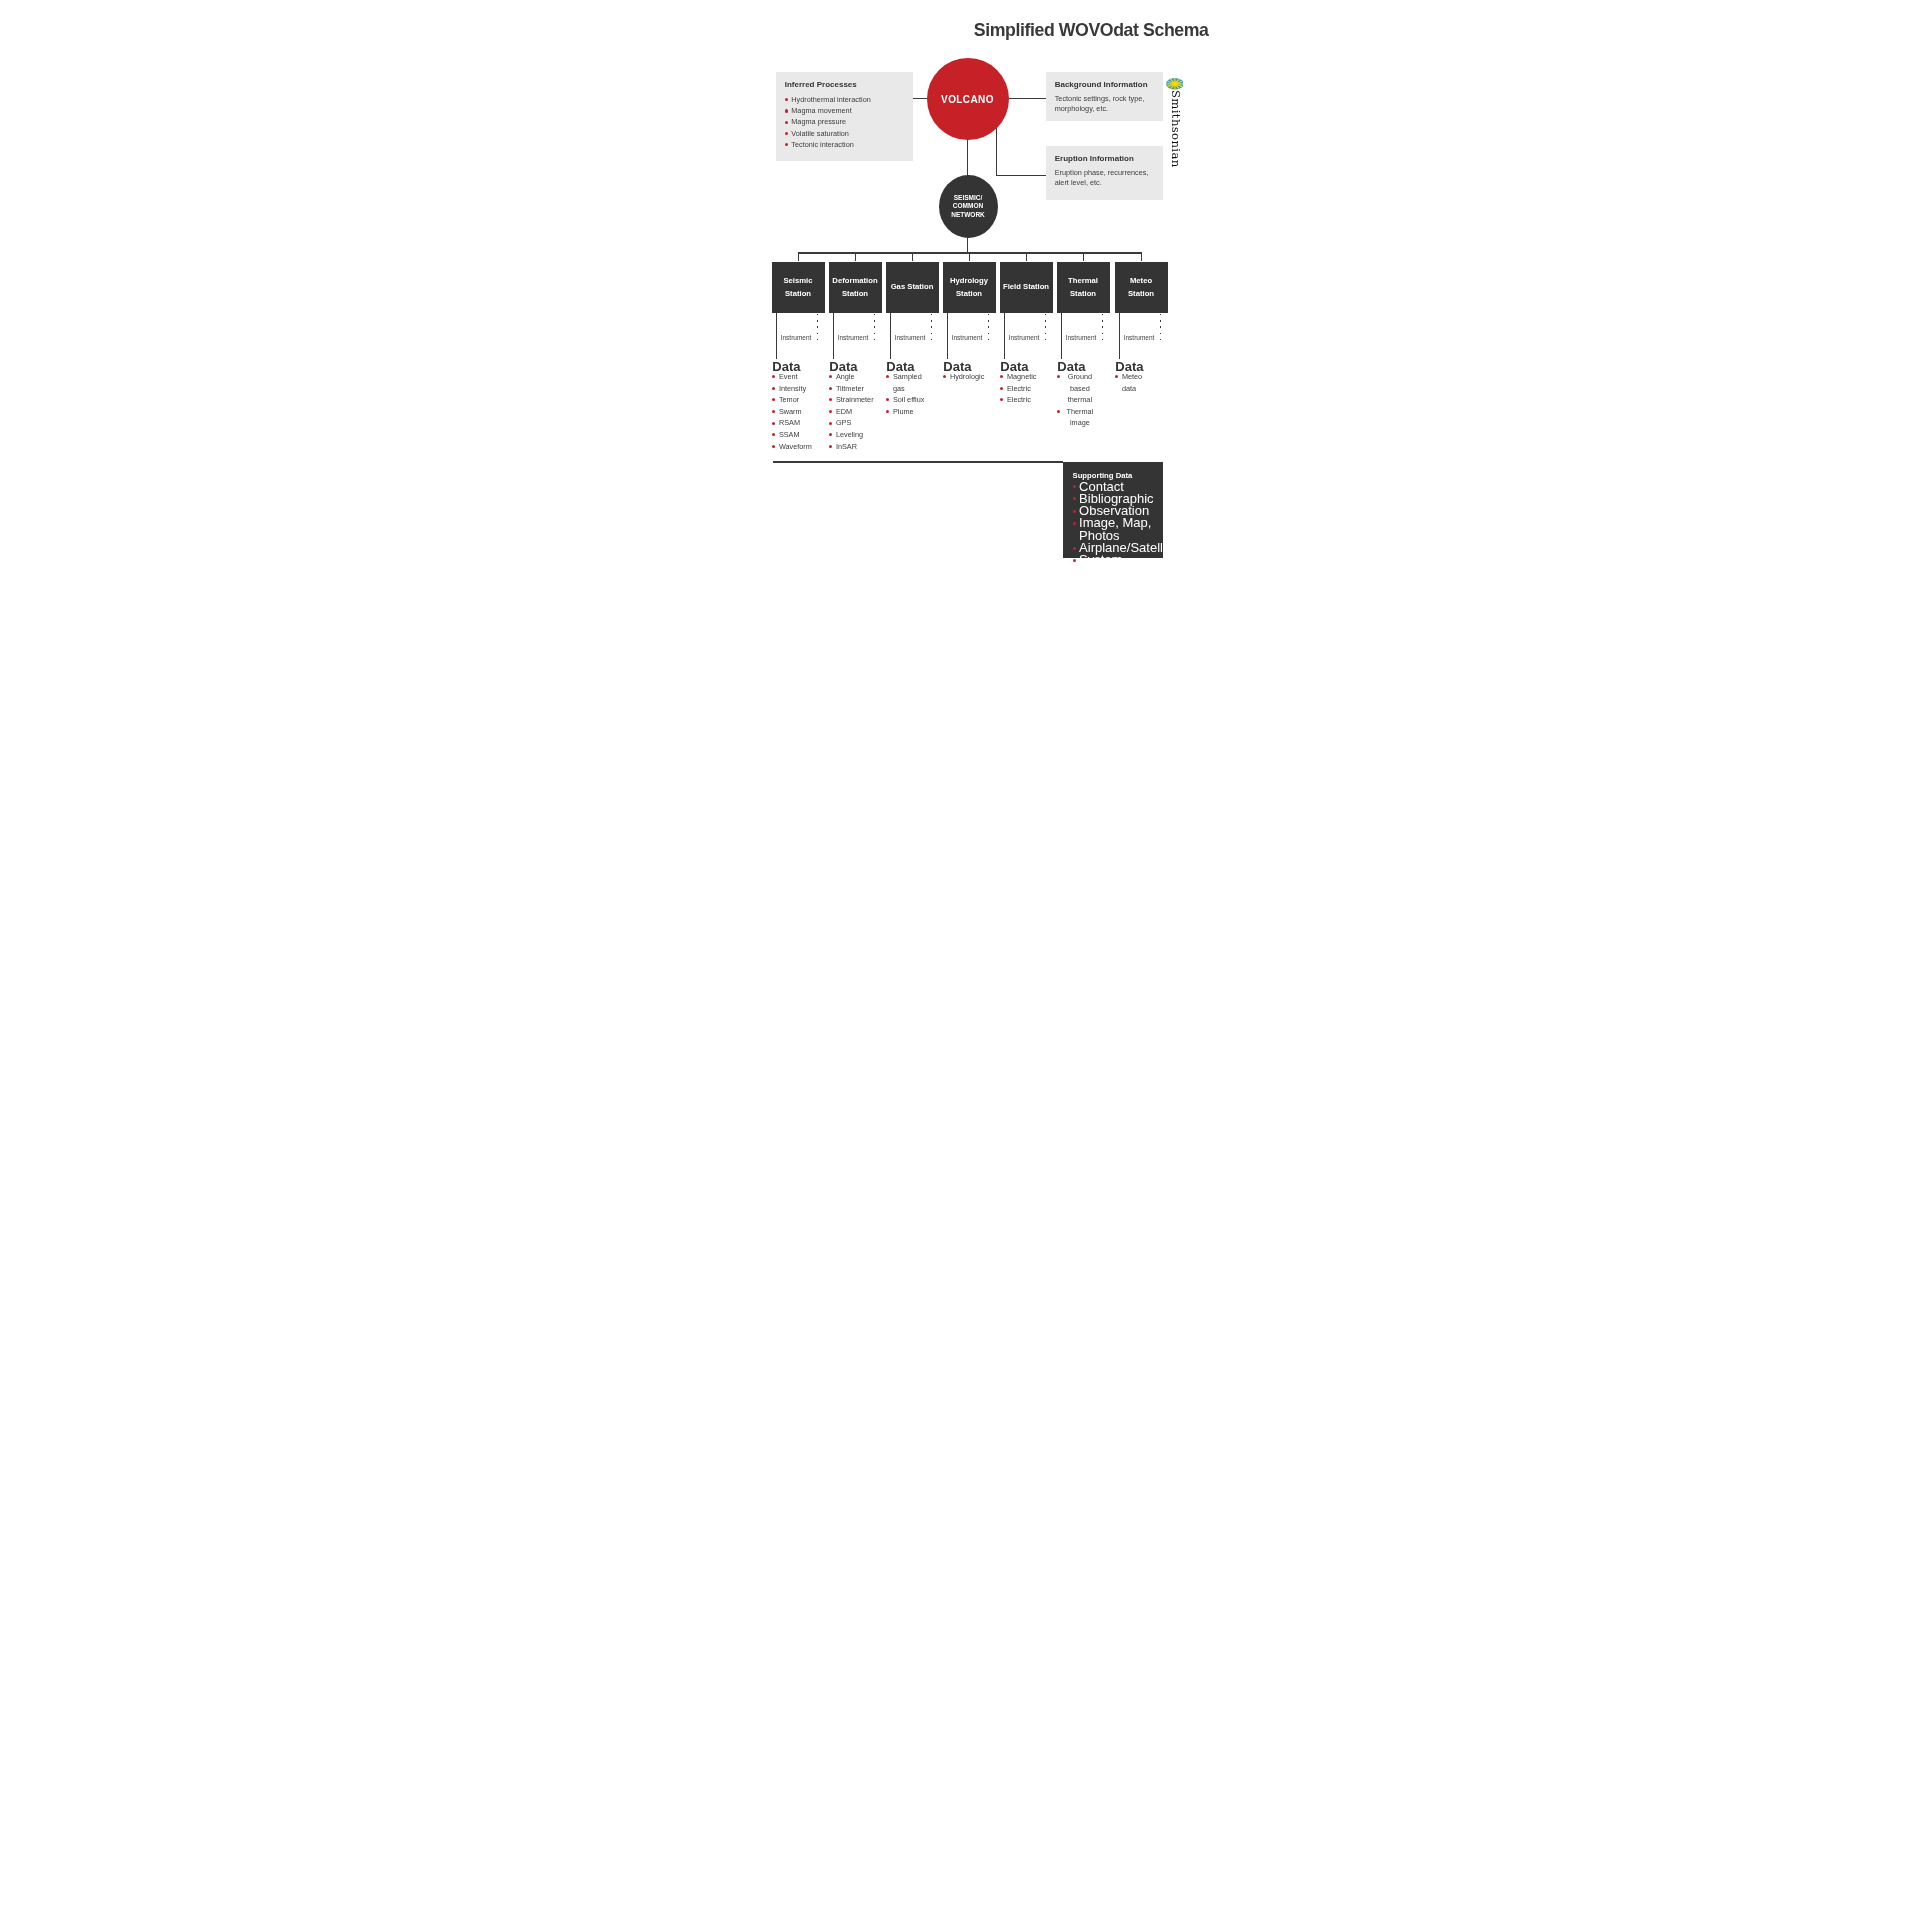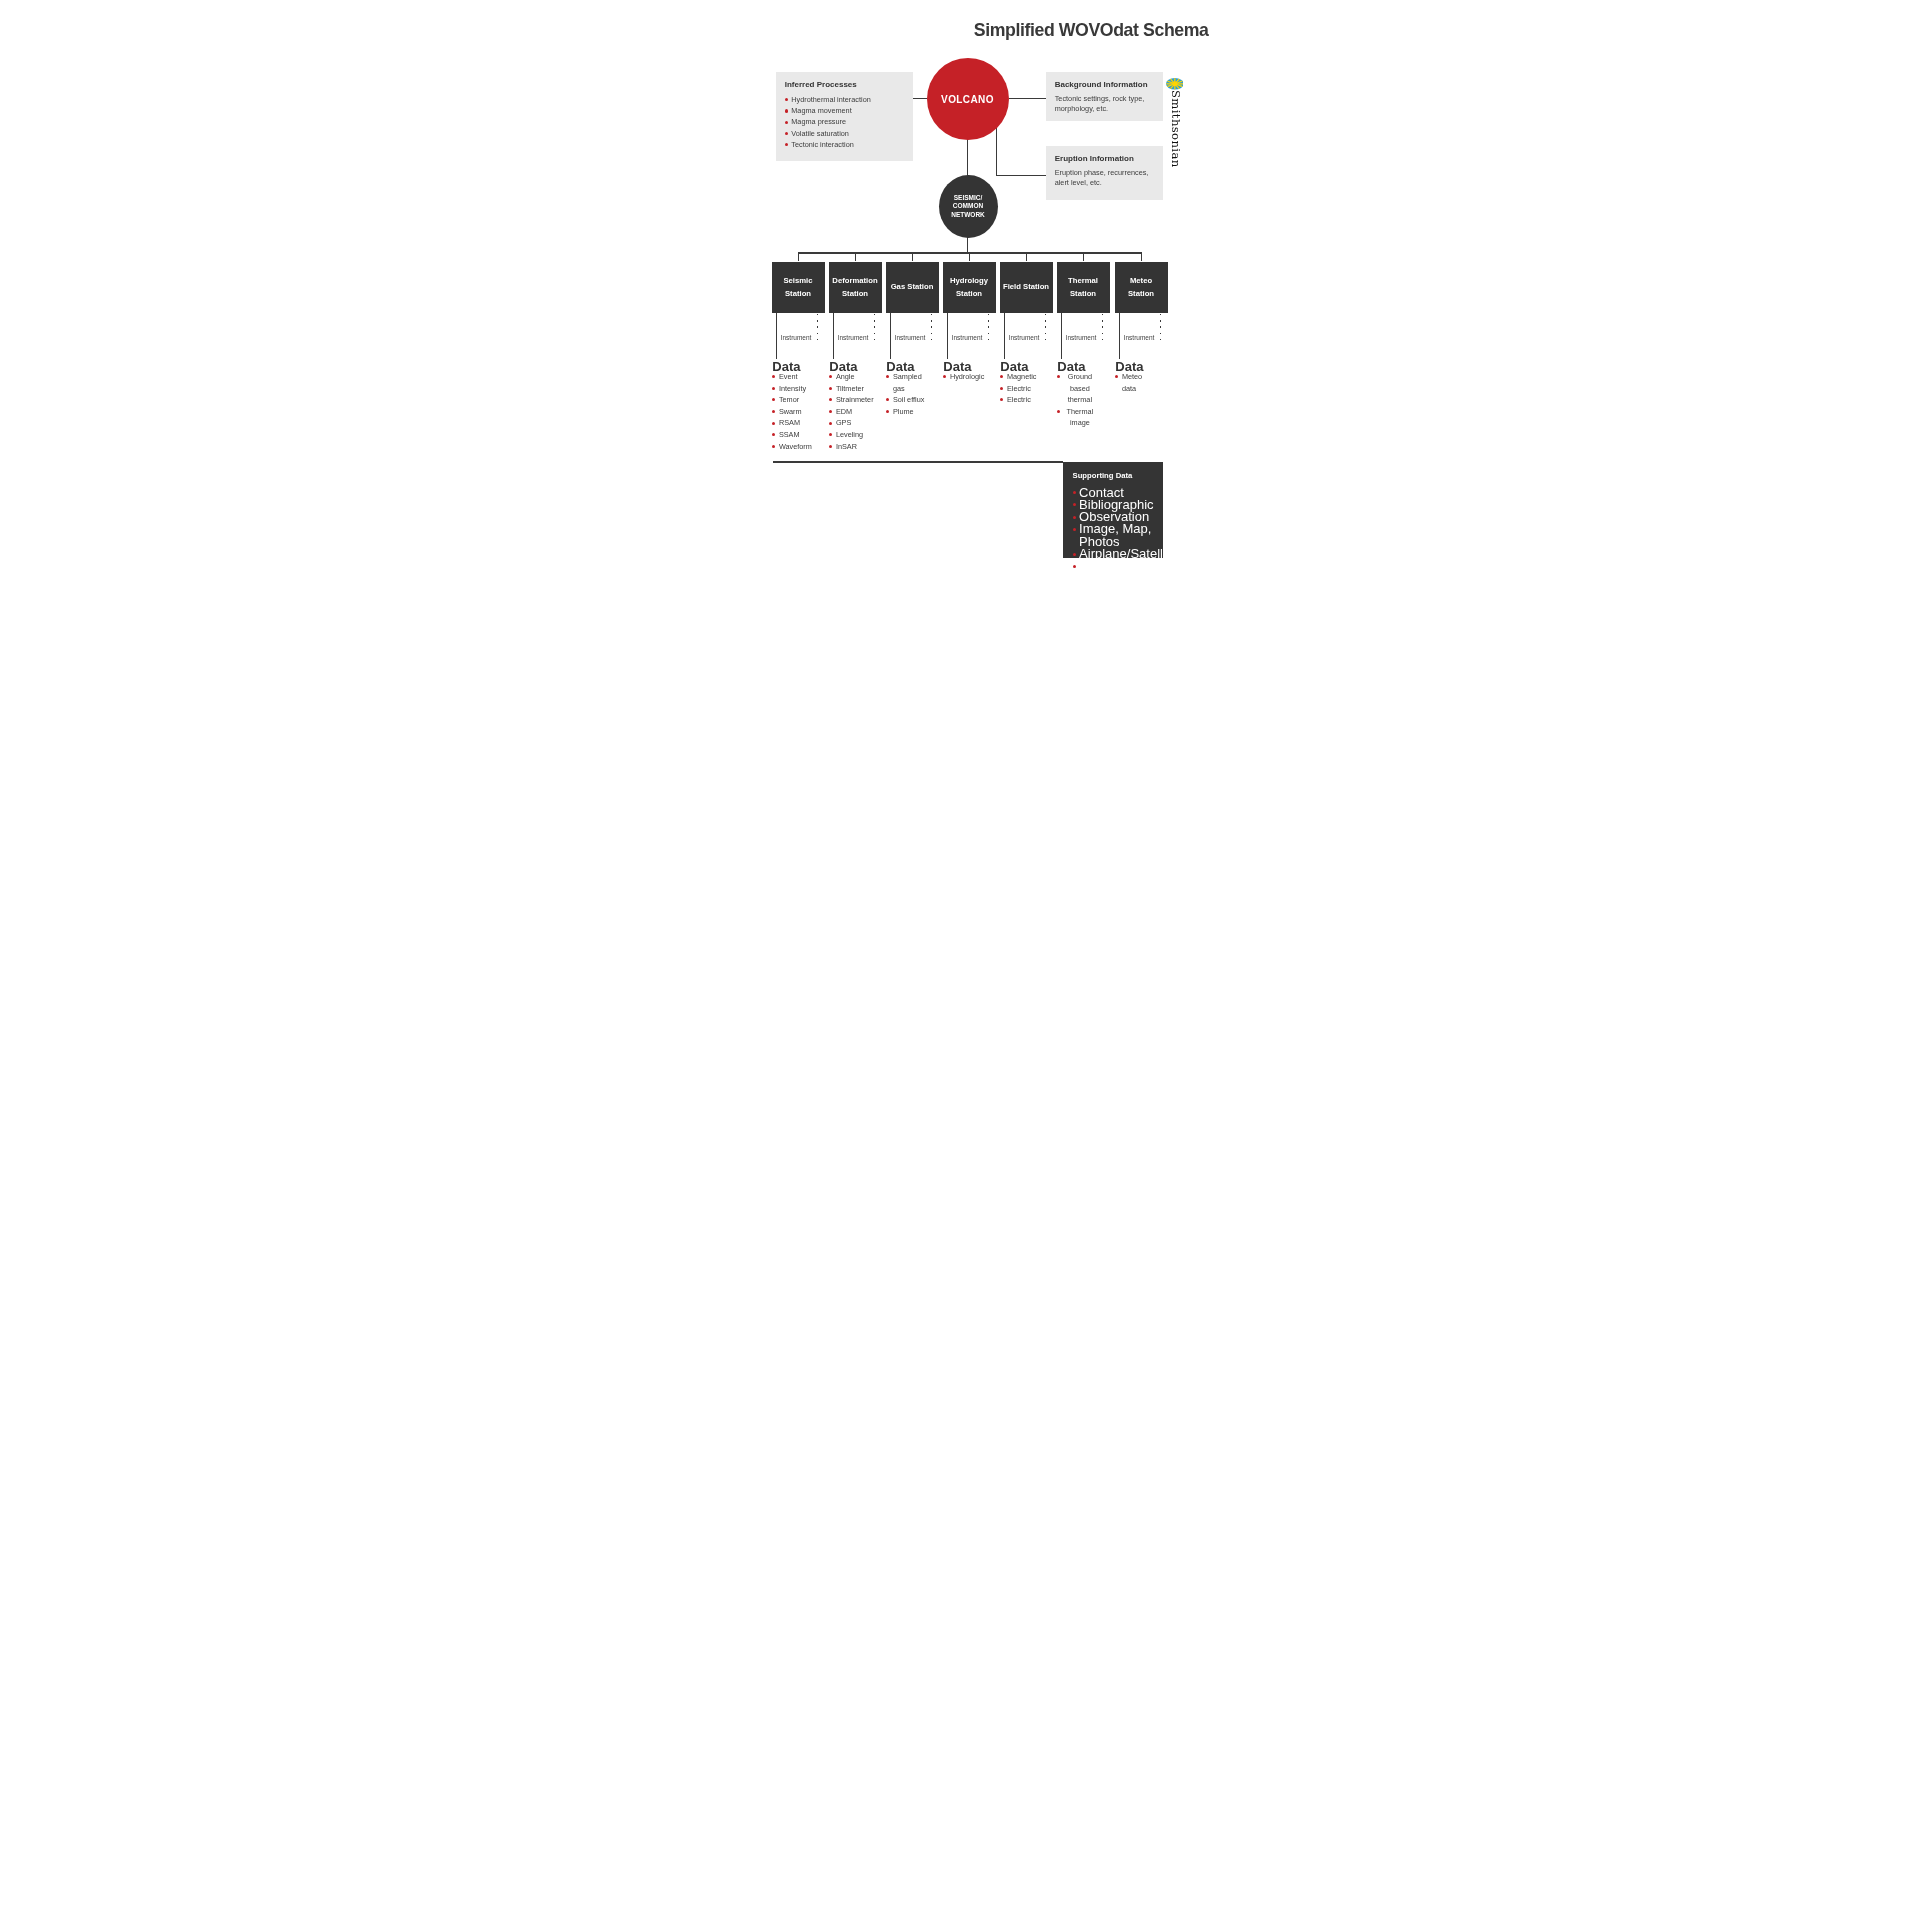--- a/index.html
+++ b/index.html
@@ -47,21 +47,21 @@
   .data-heading{position:absolute;left:0.8px;top:97px;font-size:13px;font-weight:bold;color:#343434;}
   .data-list{position:absolute;left:0.8px;top:109px;font-size:7.3px;line-height:11.6px;color:#3d3d3d;}
   .data-list .itxt{max-width:44px;}
   .col-gas .itxt{max-width:37px;}
   .col-thermal .itxt{max-width:32px;text-align:center;}
   .col-meteo .itxt{max-width:27px;}
 
   
   .supporting{left:345px;top:462px;width:100px;height:96px;background:#343434;box-sizing:border-box;
     padding:8.5px 3.9px 0 10px;color:#fff;}
-  .supporting h2{margin:0 0 7px 0;font-size:7.7px;font-weight:bold;color:#fff;}
+  .supporting h2{margin:0 0 1px 0;font-size:7.7px;font-weight:bold;color:#fff;}
   .supporting ul.blist{font-size:13px;line-height:12.3px;}
   .supporting ul.blist .blt{margin-top:4.6px;}
 
   
   .logo-text{left:465px;top:90px;transform:rotate(90deg);transform-origin:top left;
     font-family:"DejaVu Serif", serif;font-size:11.6px;color:#101010;letter-spacing:0.4px;white-space:nowrap;}
 </style>
 </head>
 <body>
 

